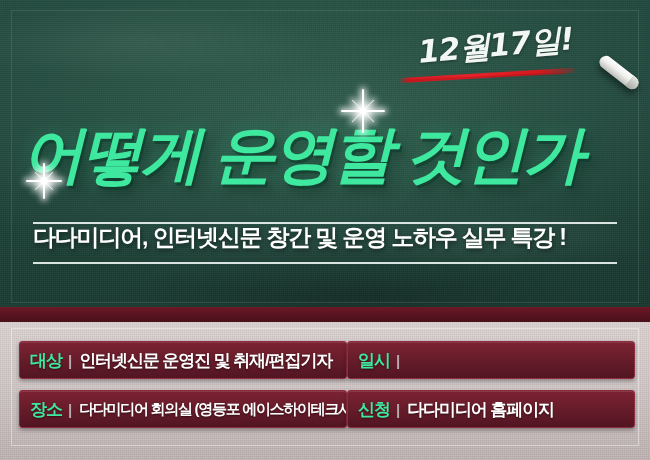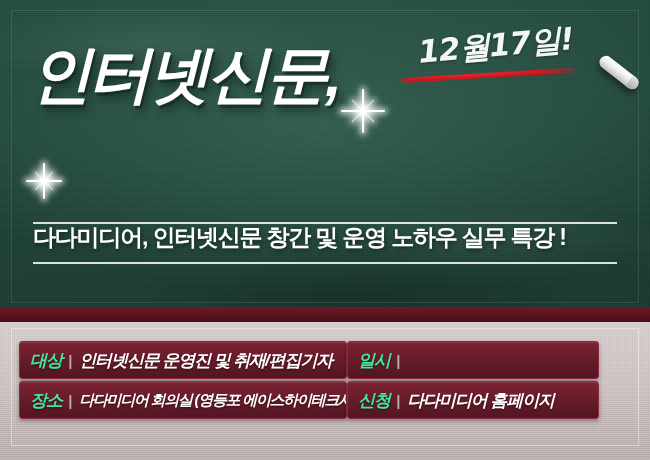--- a/index.html
+++ b/index.html
@@ -188,39 +188,38 @@
     border:1px solid rgba(255,255,255,.42);
     pointer-events:none; z-index:2;
   }
 
   .info-grid{
     position:absolute; left:19px; top:19px;
     width:612px;
     display:grid;
     grid-template-columns:328px 284px;
     grid-template-rows:38px 38px;
-    row-gap:2px;
+    row-gap:11px;
     z-index:3;
-    font-style:italic;
   }
 
   .info-box{
     position:relative;
     height:38px;
     display:flex; align-items:center;
     padding:0 10px;
     background:linear-gradient(180deg,#7c2233 0%, #671c2a 50%, #521522 100%);
     border:1px solid #8e2b3d;
     border-radius:3px;
     box-shadow:0 2px 4px rgba(0,0,0,.35), inset 0 1px 0 rgba(255,255,255,.10);
     overflow:hidden;
     white-space:nowrap;
   }
   
-  .info-box.right{ width:252px; }
+  .info-box.right{ width:288px; }
 
   .info-label{
     font-size:17px; font-weight:bold;
     color:#3fe89f;
     letter-spacing:-1px;
     text-shadow:0 1px 2px rgba(0,0,0,.5);
   }
   .info-sep{
     margin:0 7px 0 6px;
     font-size:15px; font-weight:bold;
@@ -238,21 +237,21 @@
 </head>
 <body>
 
 <div class="banner">
 
   <div class="board">
     <div class="board-frame"></div>
   </div>
 
   <div class="headline">
-    <div class="line1">인터넷신문,</div>
+    <div class="line2">어떻게 운영할 것인가</div>
   </div>
 
   <div class="sparkle sp-a">
     <i class="v"></i>
       <i class="h"></i>
       <i class="d1"></i>
       <i class="d2"></i>
       <i class="core"></i>
   </div>
   <div class="sparkle sp-b">

